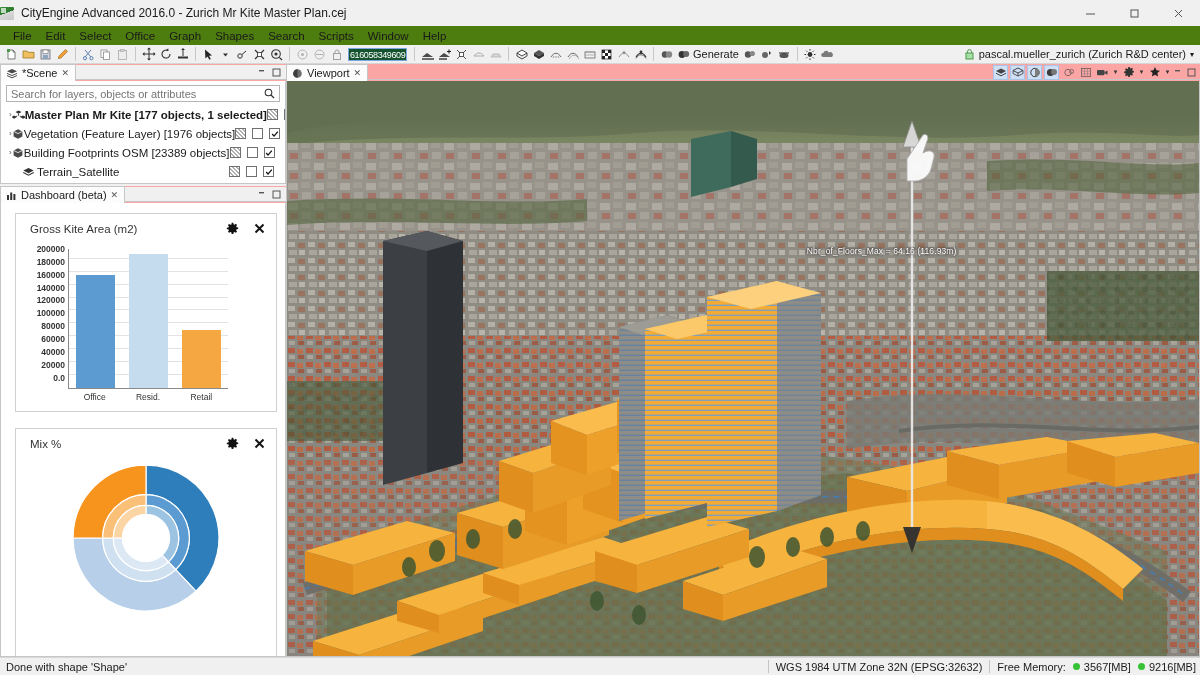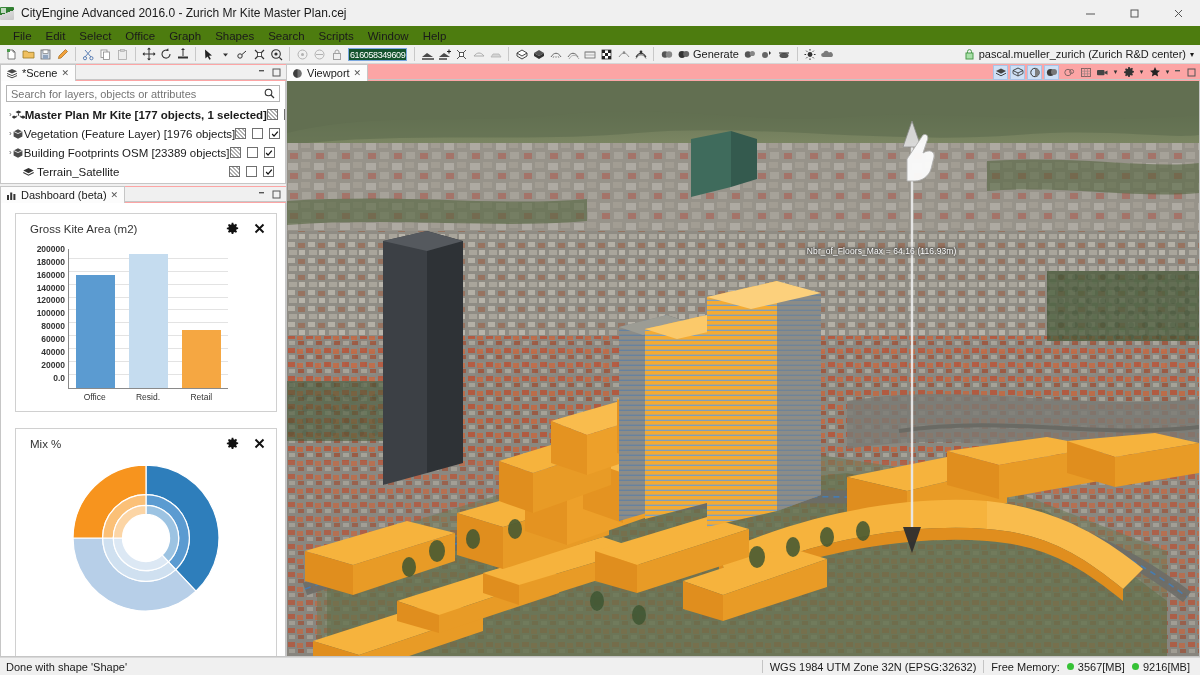--- a/index.html
+++ b/index.html
@@ -94,21 +94,21 @@
   .vp-tabs-rest { flex:1 1 auto; height:15px; border-bottom:1px solid #c6c6c6; display:flex; align-items:center; justify-content:flex-end; gap:2px; padding-right:3px; }
   .vp-btn { width:15px;height:15px;display:flex;align-items:center;justify-content:center; }
   .vp-btn.active { background:#cfe0f5; border:1px solid #a8c4e8; }
   .vp-caret { font-size:7px; color:#333; width:7px; display:flex;align-items:center;justify-content:center;}
   .viewport { flex:1 1 auto; position:relative; overflow:hidden; border:1px solid #c6c6c6; border-top:none; background:#7d8f7a; min-height:0;}
   .vp-canvas { position:absolute; inset:0; }
 
   
   .statusbar { height:18px; flex:0 0 18px; display:flex; align-items:center; font-size:11px; color:#1a1a1a; background:#f0f0f0; border-top:1px solid #d8d8d8; }
   .status-left { padding-left:6px; }
-  .status-right { margin-left:auto; display:flex; align-items:center; gap:7px; padding-right:10px; }
+  .status-right { margin-left:auto; display:flex; align-items:center; gap:7px; padding-right:4px; }
   .status-sep { width:1px; height:13px; background:#c4c4c4; }
   .mem-dot { width:7px; height:7px; border-radius:50%; background:#36c236; display:inline-block; }
   .mem-item { display:flex; align-items:center; gap:4px; }
 </style>
 </head>
 <body>
 
 <div class="app">
 
   <div class="titlebar">

